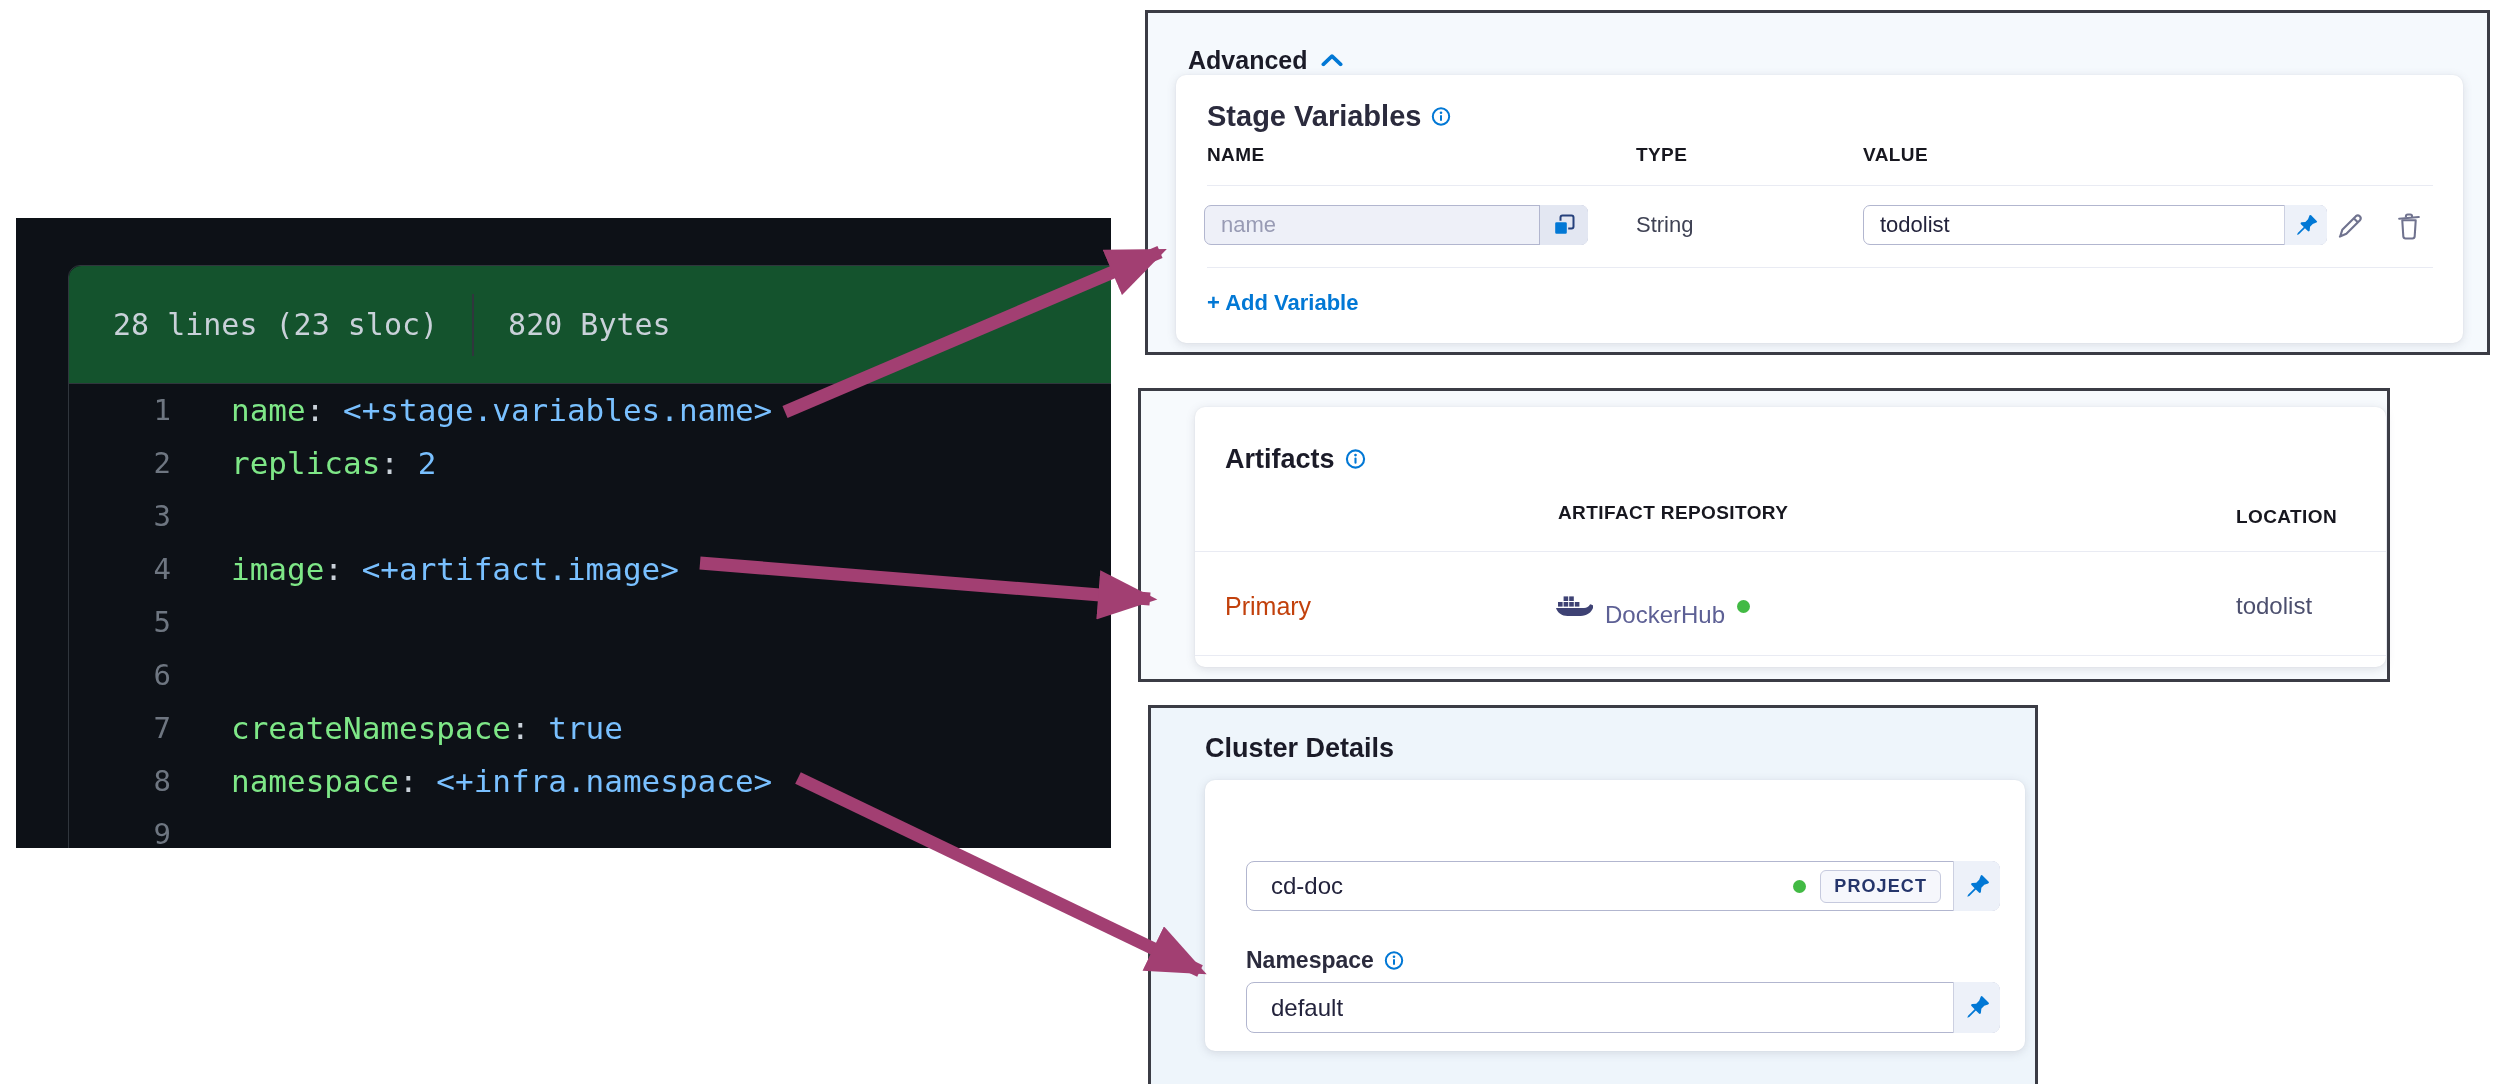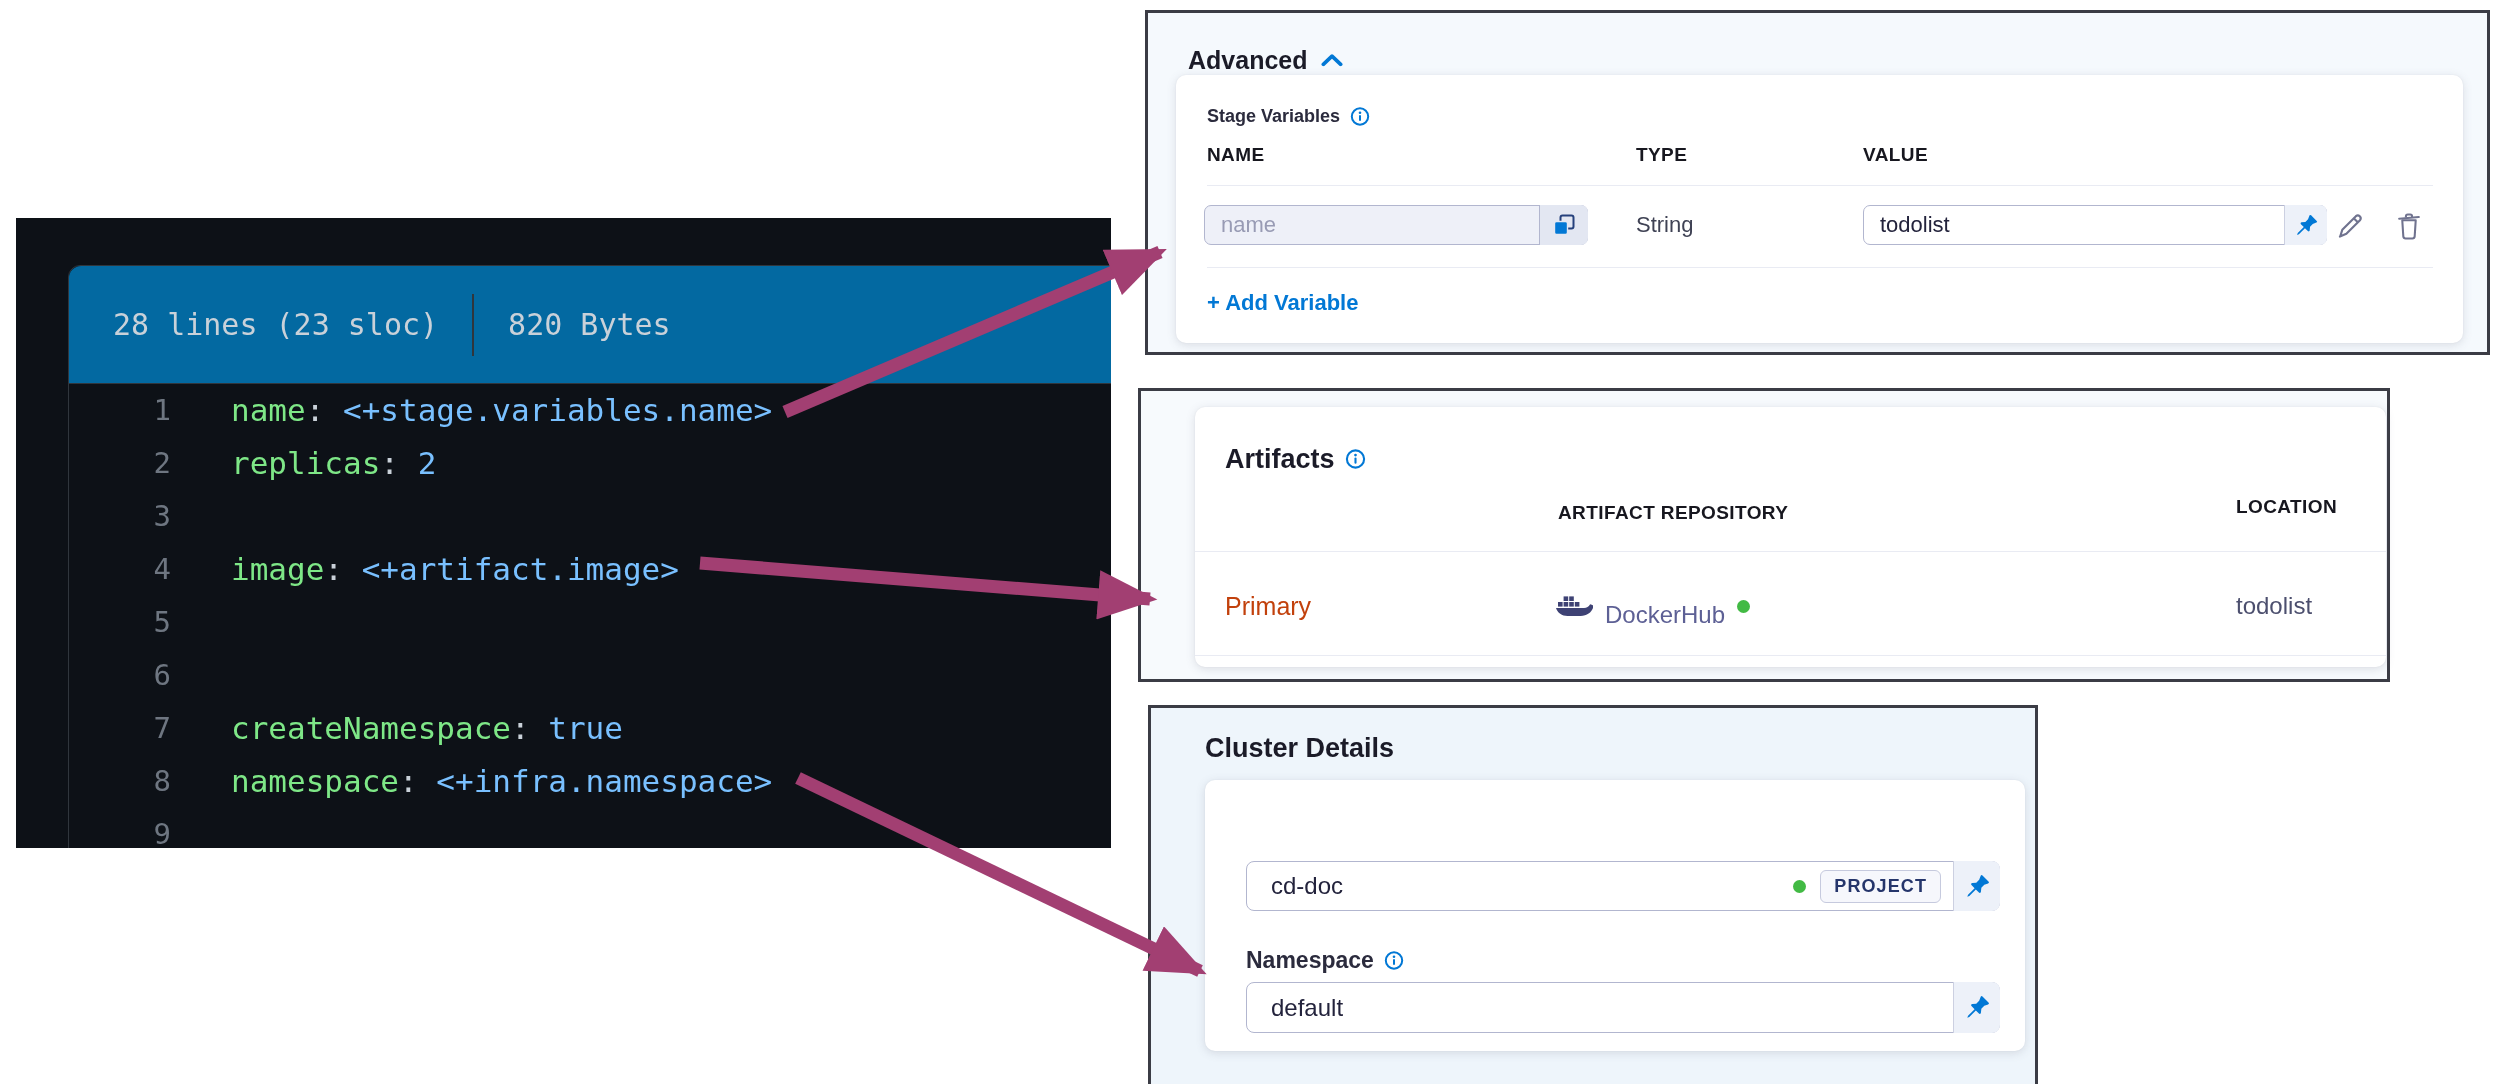--- a/index.html
+++ b/index.html
@@ -2,40 +2,40 @@
 <html><head>
 <meta charset="utf-8">
 <style>
   html,body{margin:0;padding:0;background:#ffffff;}
   #canvas{position:relative;width:2501px;height:1084px;background:#ffffff;overflow:hidden;
           font-family:"Liberation Sans",sans-serif;}
 
   
   .code-block{position:absolute;left:16px;top:218px;width:1095px;height:630px;background:#0d1117;overflow:hidden;}
   .file-box{position:absolute;left:52px;top:47px;width:1400px;height:900px;border:1px solid #30363d;border-radius:12px;}
-  .file-header{height:117px;background:#0369a1;border-bottom:1px solid #30363d;border-radius:12px 12px 0 0;
+  .file-header{height:117px;background:#14532d;border-bottom:1px solid #30363d;border-radius:12px 12px 0 0;
                display:flex;align-items:center;padding-left:44px;
                font-family:"DejaVu Sans Mono",monospace;font-size:30px;color:#c9d1d9;}
   .meta-divider{width:2px;height:62px;background:#30363d;margin:0 34px;}
   .code-lines{position:absolute;left:-52px;top:117px;width:1147px;}
   .code-row{display:flex;height:53px;align-items:center;font-family:"DejaVu Sans Mono",monospace;font-size:31px;white-space:pre;}
   .code-row .ln{width:154px;text-align:right;color:#6e7681;font-size:29px;flex:none;}
   .code-row .toks{padding-left:60px;}
   .tok-key{color:#7ee787;}
   .tok-p{color:#c9d1d9;}
   .tok-val{color:#79c0ff;}
   .tok-comment{color:#8b949e;}
 
   
   .panel{position:absolute;border:3px solid #3b3c45;box-sizing:border-box;padding-left:45px;}
   .card{position:absolute;background:#ffffff;border-radius:10px;
         box-shadow:0 2px 10px rgba(96,97,112,0.18),0 0 2px rgba(40,41,61,0.06);}
   .hline{position:absolute;height:1px;background:#e9ebf3;}
   .col-head{position:absolute;font-size:19px;font-weight:700;letter-spacing:.4px;color:#17171f;transform:translateY(-50%);}
-  .sec-label{position:absolute;display:flex;align-items:center;gap:10px;font-size:18px;font-weight:700;color:#2b2b3d;transform:translateY(-50%);}
+  .sec-label{position:absolute;display:flex;align-items:center;gap:10px;font-size:29px;font-weight:700;color:#2b2b3d;transform:translateY(-50%);}
   .big-title{position:absolute;font-size:27px;font-weight:700;color:#1b1b28;transform:translateY(-50%);}
   .info-icon{flex:none;display:inline-flex;}
   .green-dot{width:13px;height:13px;border-radius:50%;background:#42ba44;flex:none;}
 
   .field{position:absolute;display:flex;align-items:center;background:#fff;border:1px solid #b2b6cf;border-radius:7px;box-sizing:border-box;}
   .field input{border:none;outline:none;background:transparent;font-family:"Liberation Sans",sans-serif;
                color:#23233c;width:100%;padding:0;}
   .field.disabled{background:#eef0f8;}
   .field.disabled input::placeholder{color:#989bb4;}
   .end-slot{position:absolute;right:-1px;top:-1px;bottom:-1px;background:#e3e7f2;border-left:1px solid #b2b6cf;
@@ -170,21 +170,21 @@
         <span class="info-icon">
           <svg width="21" height="21" viewBox="0 0 20 20">
               <circle cx="10" cy="10" r="8.2" fill="none" stroke="#0278d5" stroke-width="2"></circle>
               <circle cx="10" cy="6.3" r="1.3" fill="#0278d5"></circle>
               <rect x="9" y="8.6" width="2" height="6" rx="1" fill="#0278d5"></rect>
             </svg>
         </span>
       </div>
 
       <div class="col-head" style="left:363px;top:106px;">ARTIFACT REPOSITORY</div>
-      <div class="col-head" style="left:1041px;top:100px;">LOCATION</div>
+      <div class="col-head" style="left:1041px;top:110px;">LOCATION</div>
 
       <div class="hline" style="left:0;top:144px;width:1191px;"></div>
 
       <div class="row-text" style="left:30px;top:199px;">Primary</div>
 
       <div class="repo-cell" style="left:360px;top:199px;">
         <svg width="38" height="28" viewBox="0 0 38 28">
           <path d="M1 16 h28 c2.8 0 4.8-1.3 5.8-3.2 l.3-.6 c1.6.1 2.9.9 3.4 2.1 -1 5.2-5.6 9.7-12.9 9.7 H12.5 C7 24 2.5 20.8 1 16 z" fill="#3e4274"></path>
           <rect x="3" y="10" width="4.6" height="4.6" fill="#3e4274"></rect>
           <rect x="8.6" y="10" width="4.6" height="4.6" fill="#3e4274"></rect>

